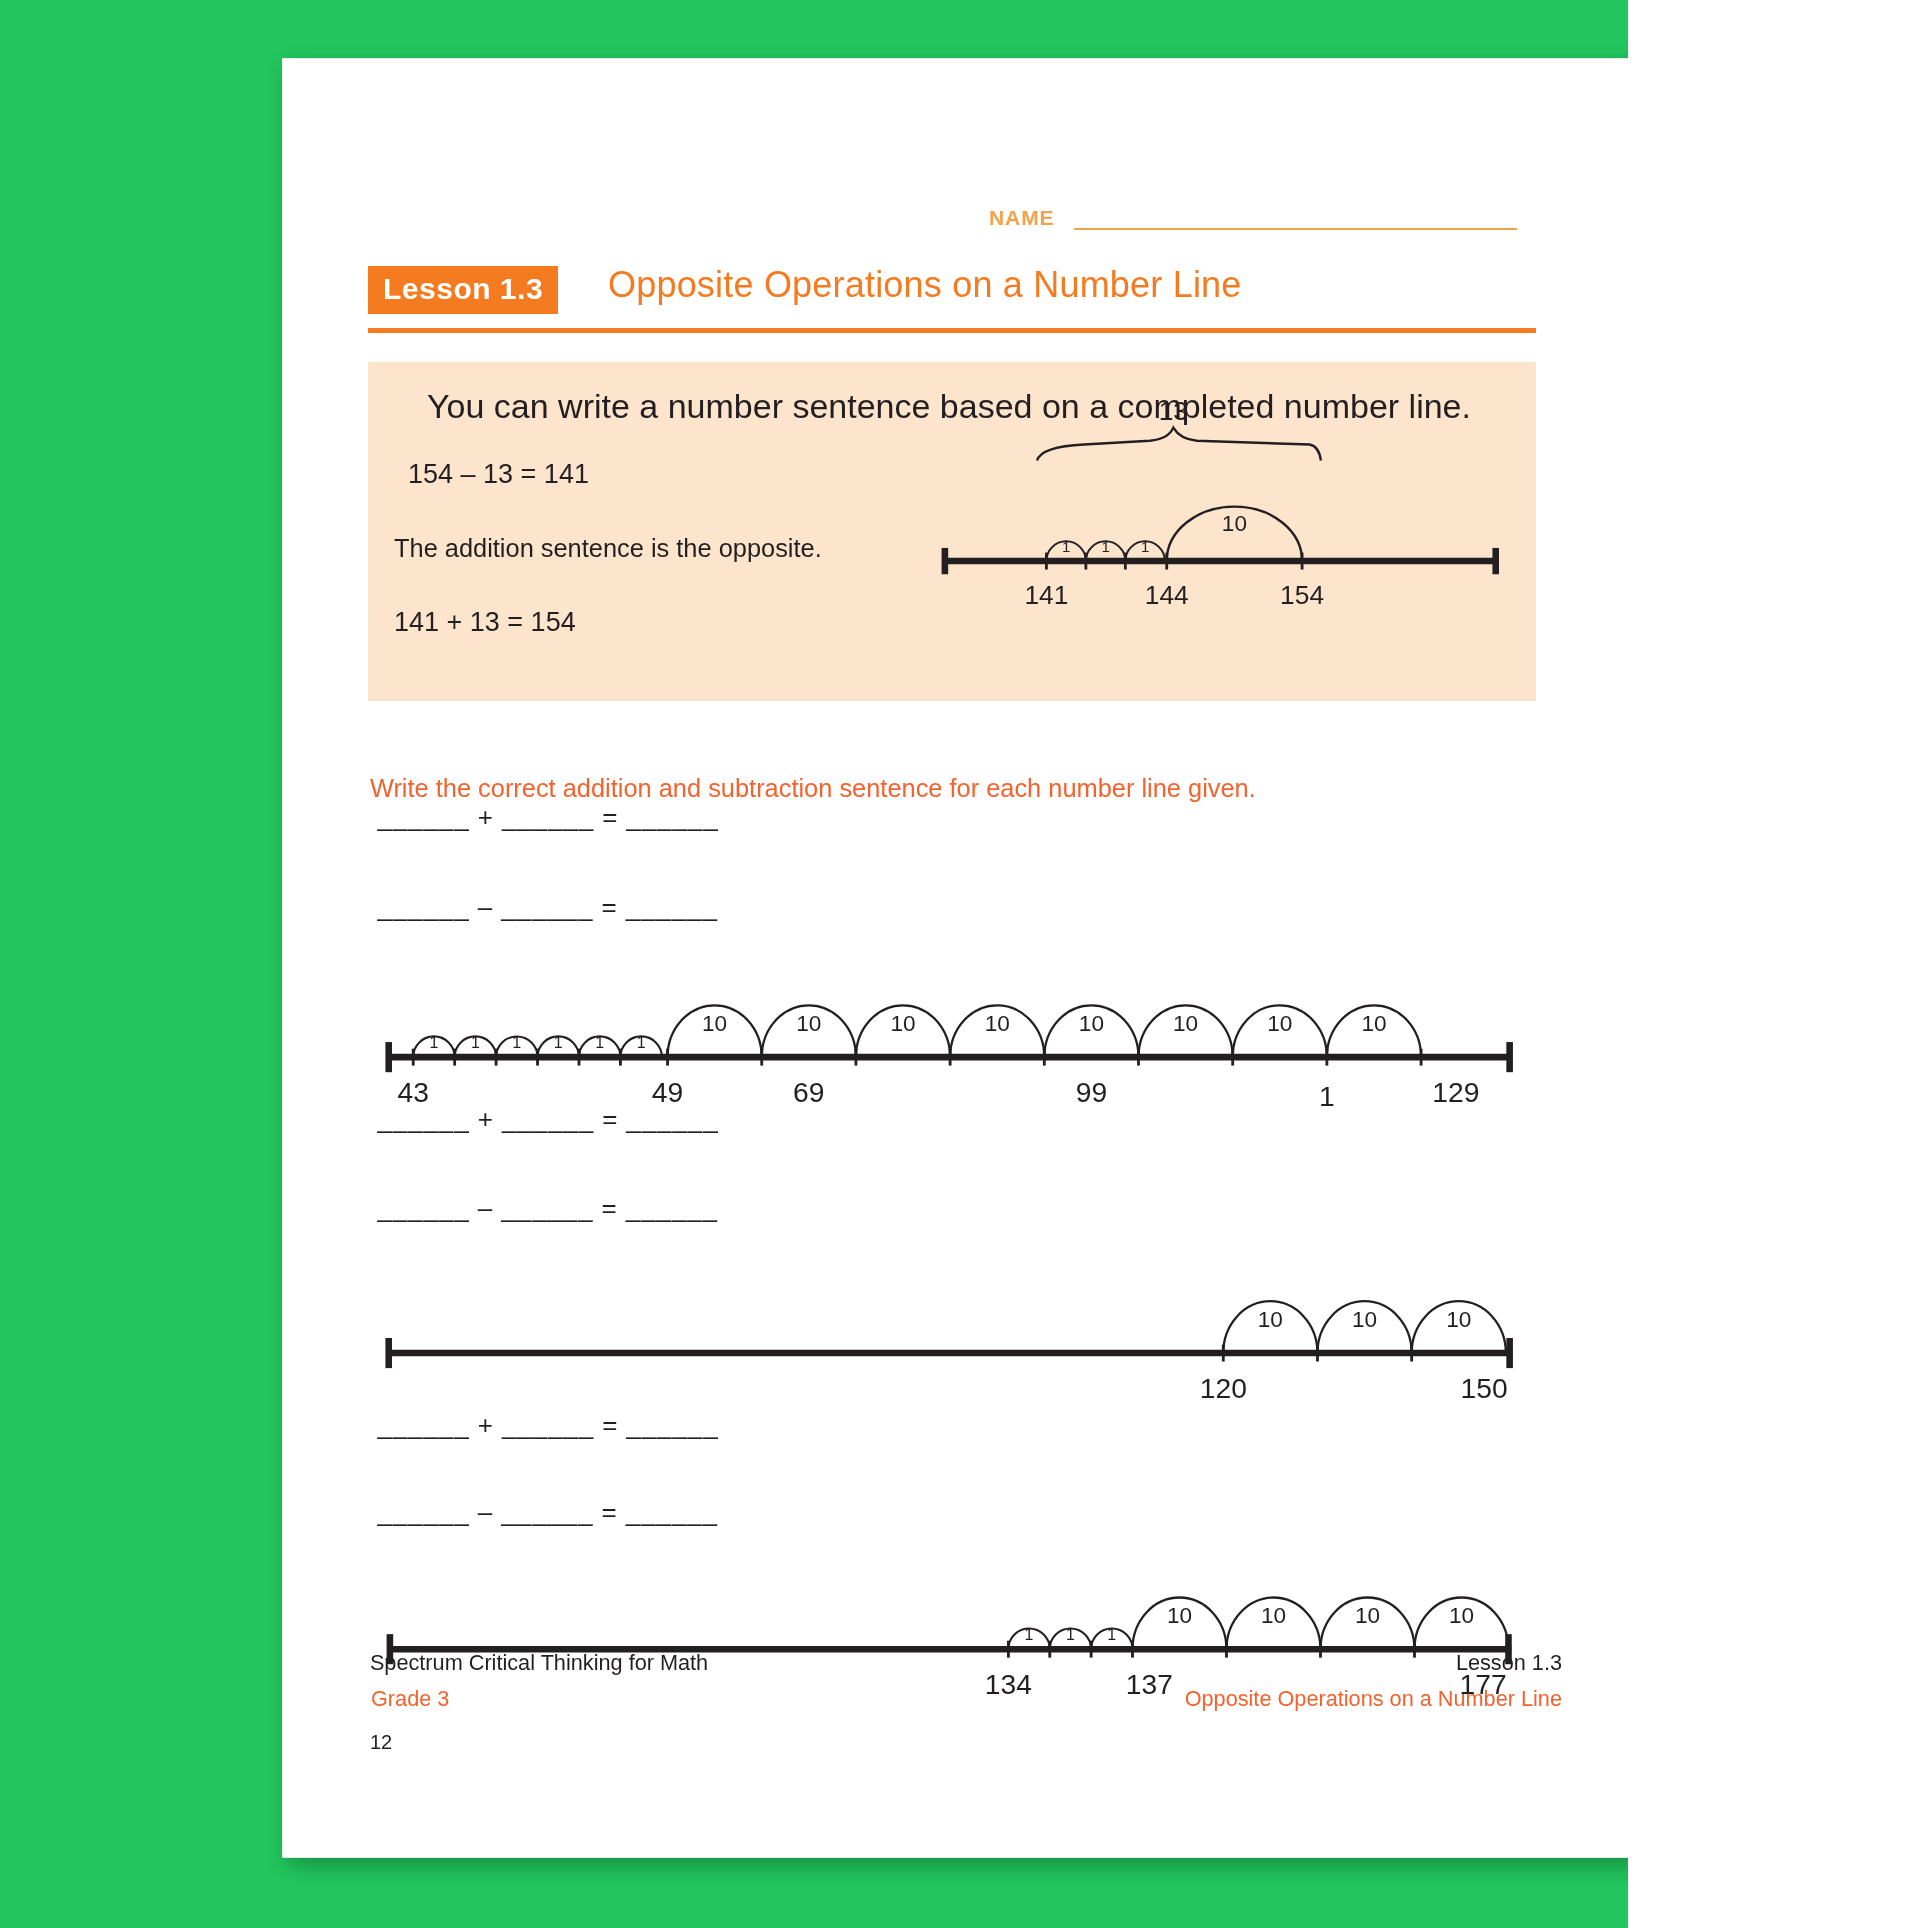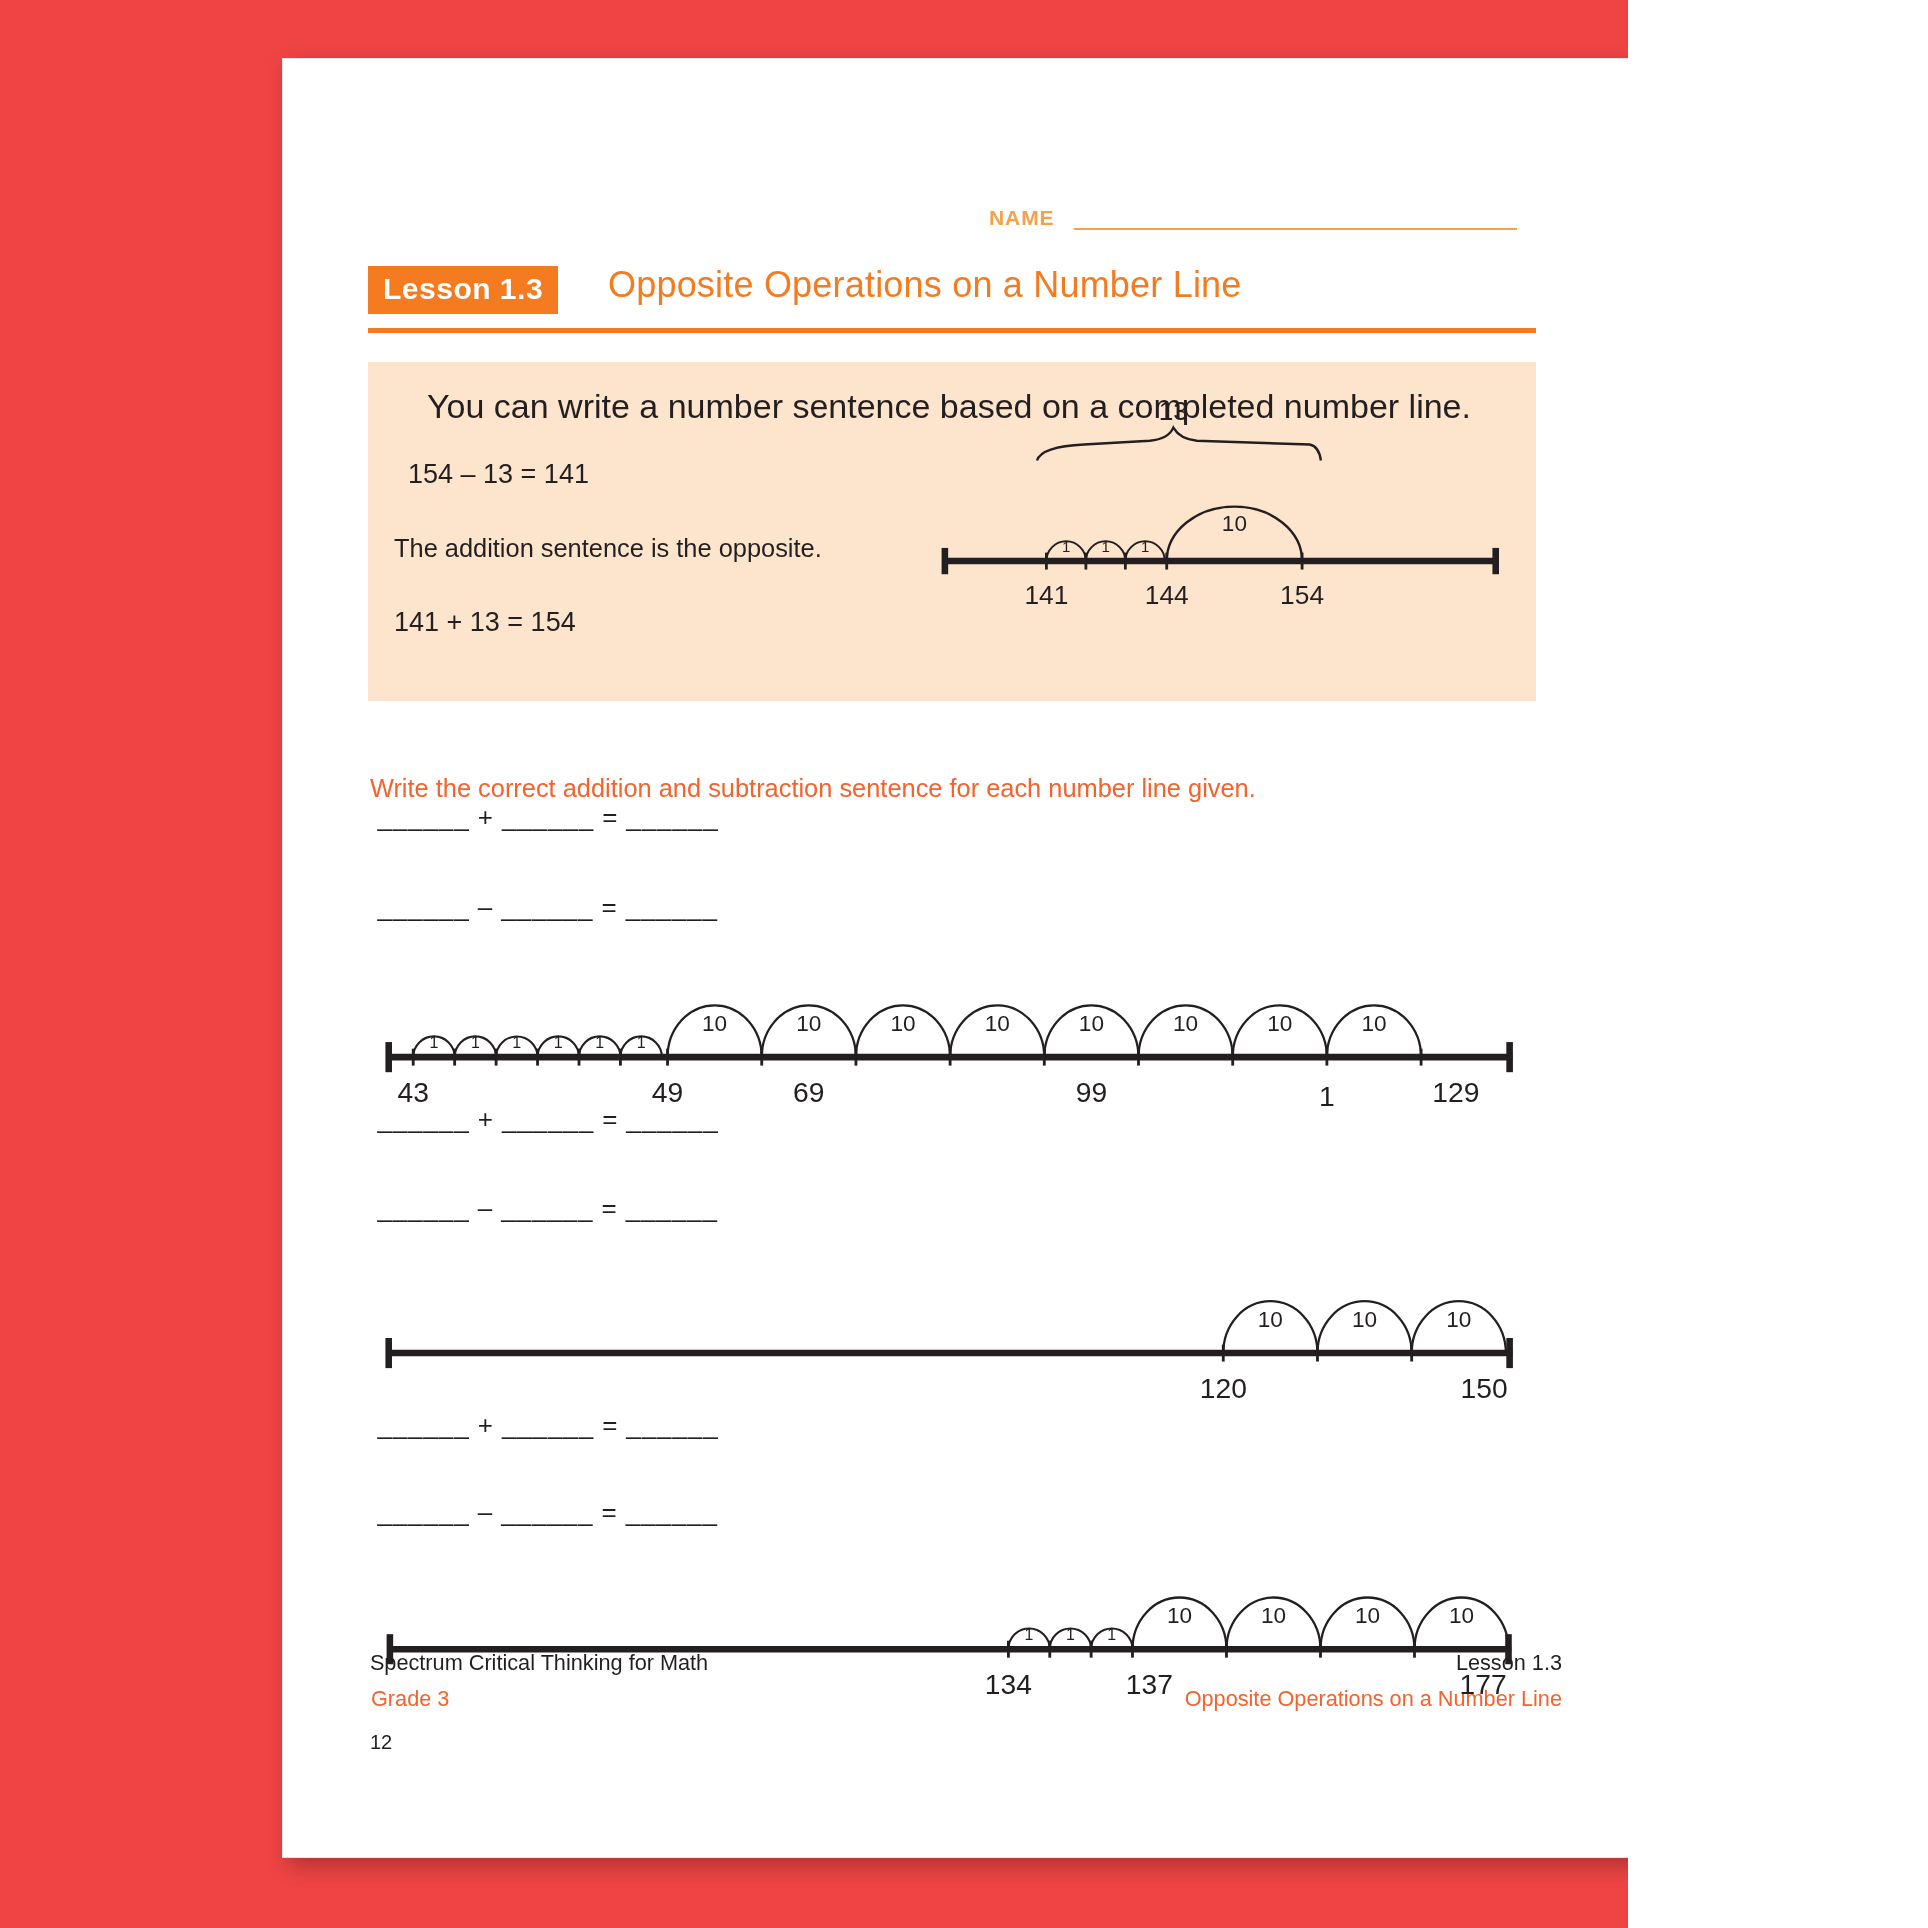--- a/index.html
+++ b/index.html
@@ -7,21 +7,21 @@
     padding: 0;
     background: #ffffff;
     width: 1928px;
     height: 1928px;
     font-family: "Liberation Sans", sans-serif;
   }
   #page {
     position: relative;
     width: 1628px;
     height: 1928px;
-    background: #ef4444;
+    background: #22c55e;
     overflow: hidden;
   }
   .sheet {
     position: absolute;
     left: 282px;
     top: 58px;
     width: 1365px;
     height: 1798px;
     background: #ffffff;
     box-shadow: 5.6px 7.5px 21px rgba(0,0,0,0.28);

